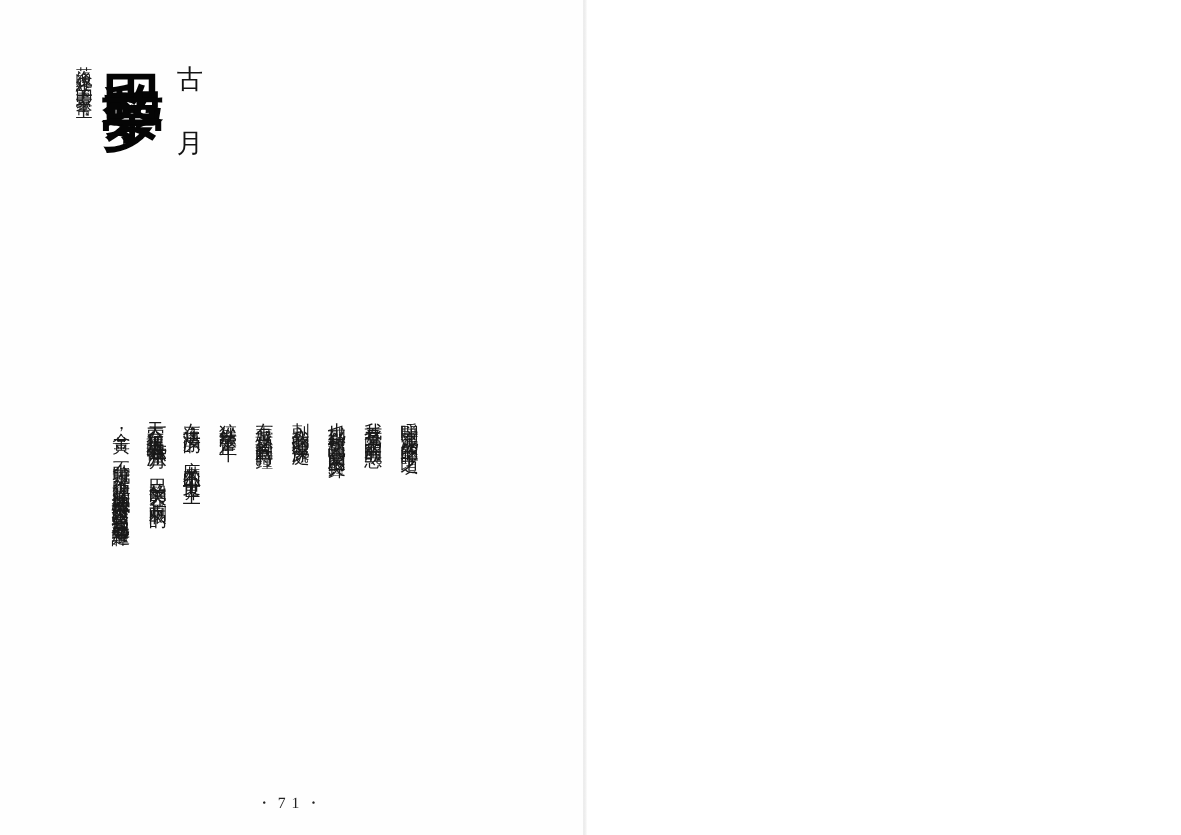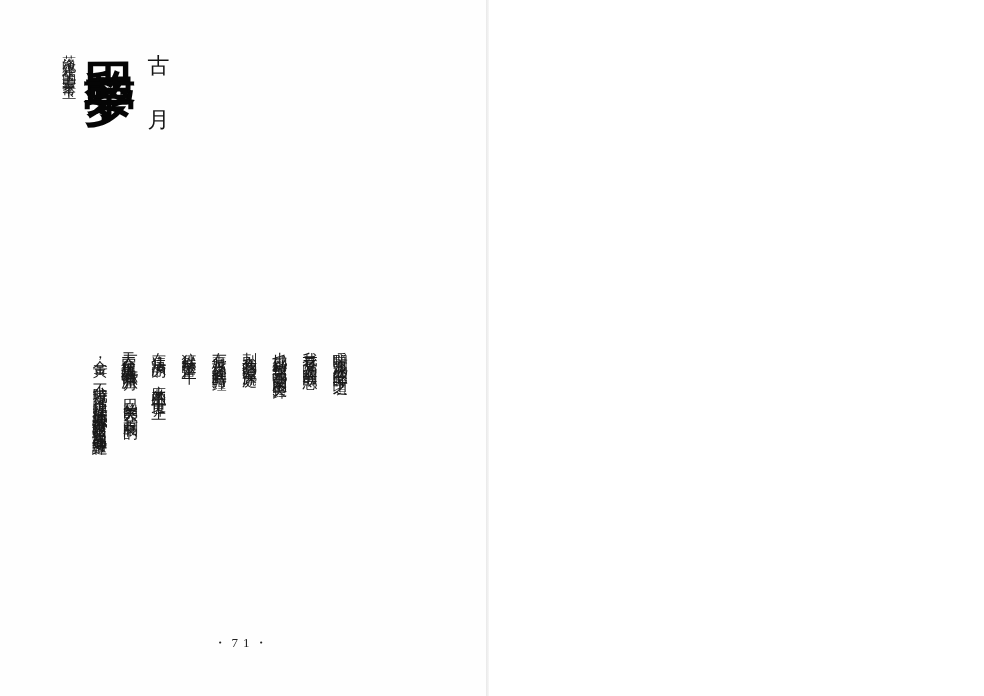--- a/index.html
+++ b/index.html
@@ -127,21 +127,21 @@
     letter-spacing: 3px;
     line-height: 1.15;
     margin-left: 13px;
     color: #181818;
   }
 
   
   #folio {
     position: absolute;
     left: 0;
-    top: 634px;
+    top: 660px;
     width: 486px;
     text-align: center;
     font-size: 13px;
     letter-spacing: 5px;
     color: #222222;
     font-family: "Liberation Serif", serif;
   }
 </style>
 </head>
 <body>

